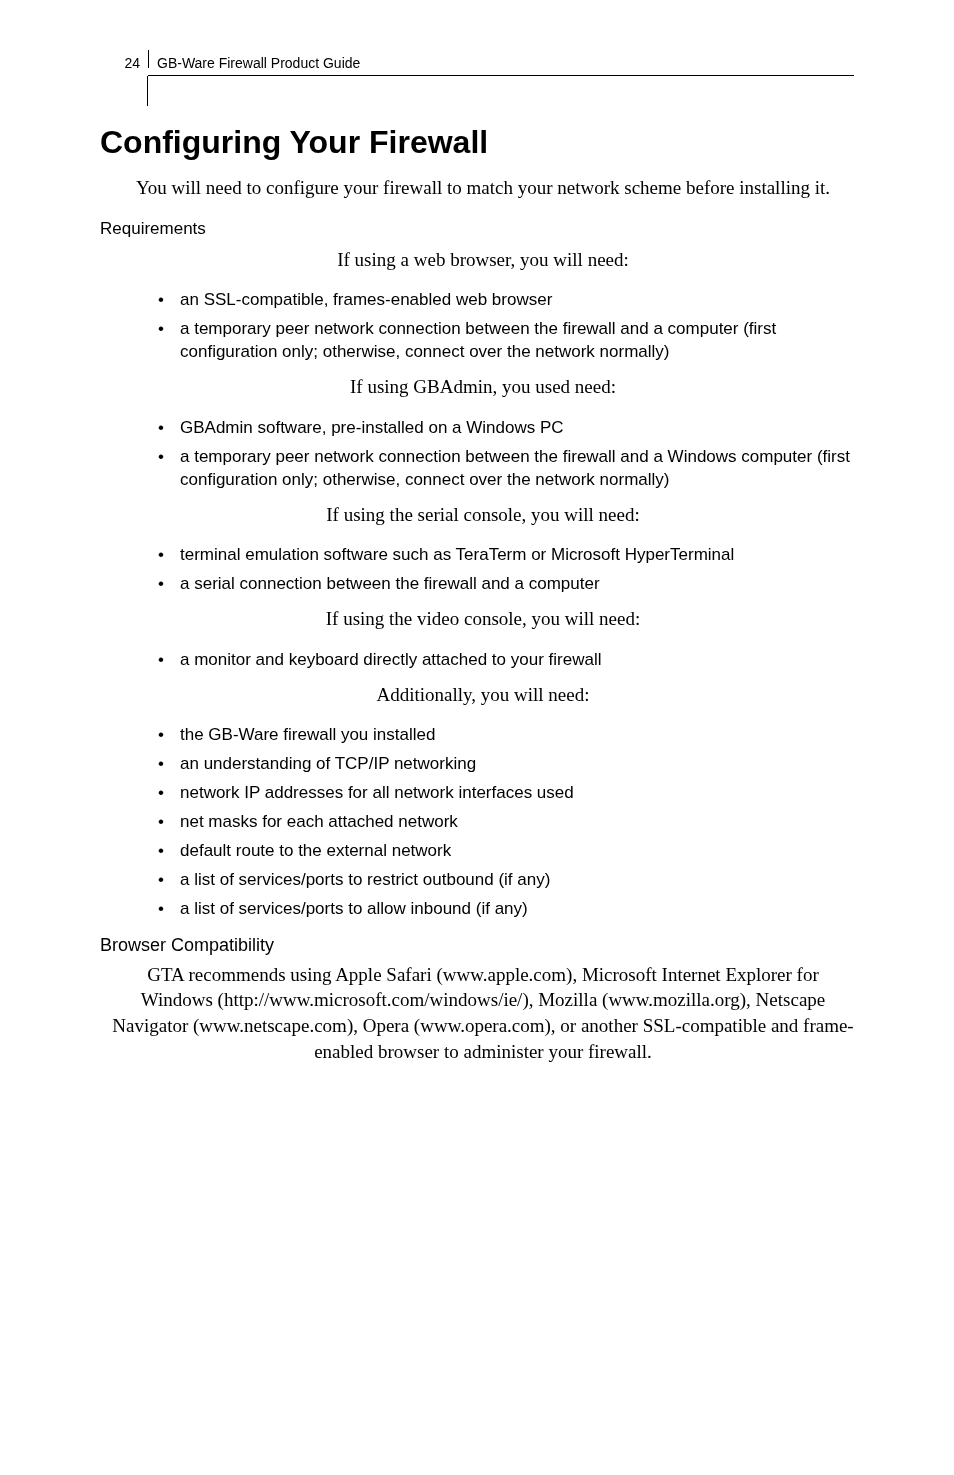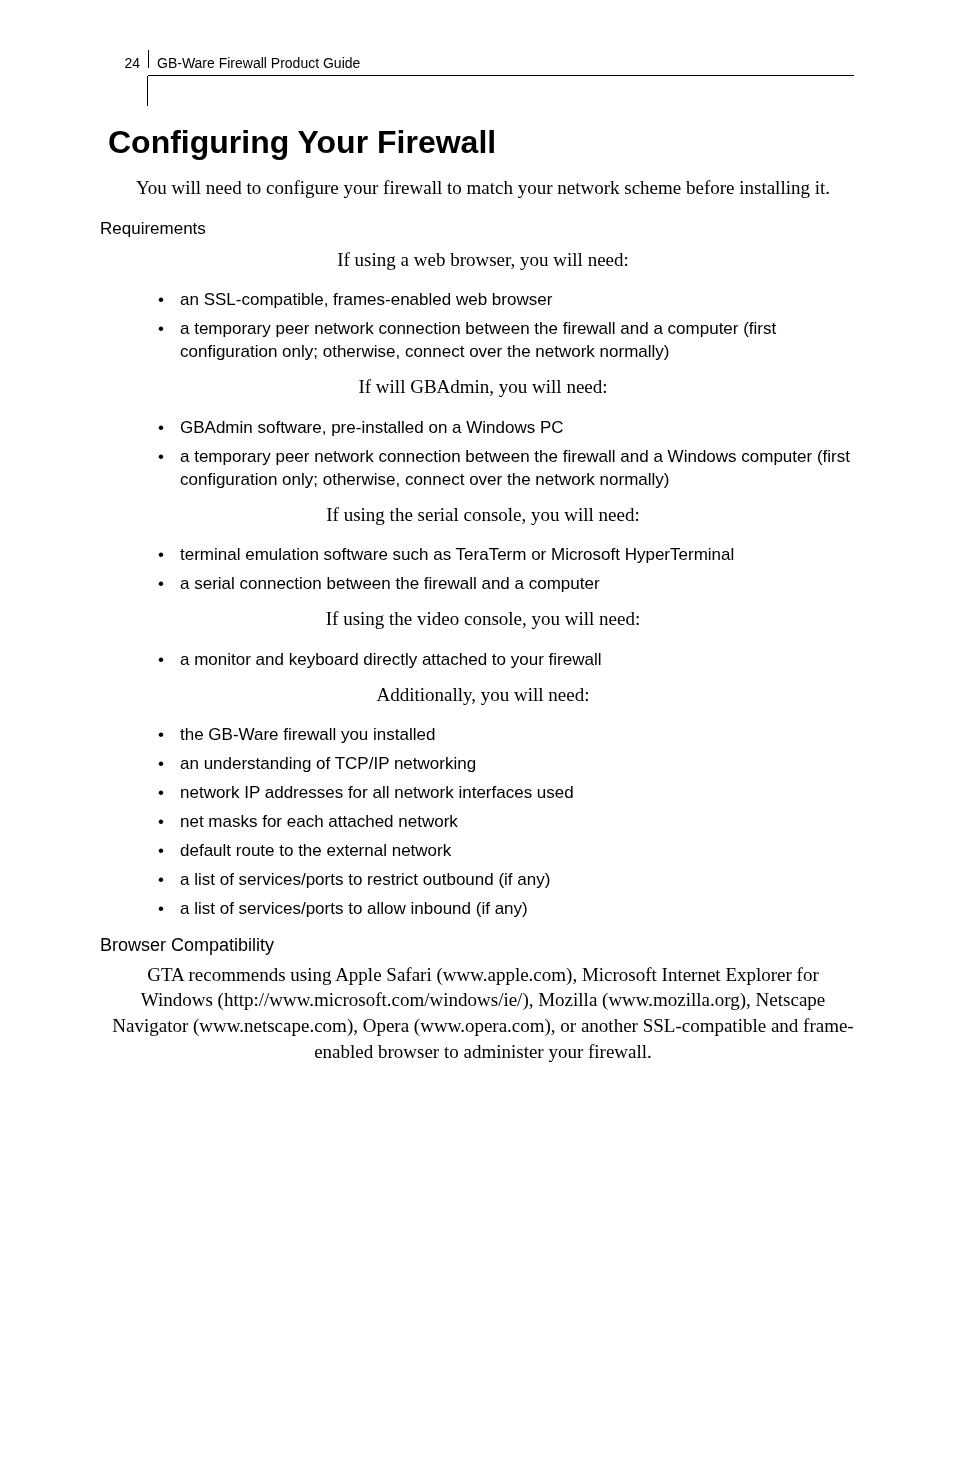--- a/index.html
+++ b/index.html
@@ -43,21 +43,21 @@
   .vrule-below {
     border-left: 1px solid #000;
     height: 30px;
     margin-left: 47px;
     margin-bottom: 18px;
   }
   h1 {
     font-family: Arial, Helvetica, sans-serif;
     font-weight: bold;
     font-size: 32px;
-    margin: 0 0 14px 8px;
+    margin: 0 0 14px 0;
   }
   h2 {
     font-family: Arial, Helvetica, sans-serif;
     font-weight: normal;
     font-size: 17px;
     margin: 18px 0 8px 0;
   }
   h3 {
     font-family: Arial, Helvetica, sans-serif;
     font-weight: normal;
@@ -108,21 +108,21 @@
   <p class="body">You will need to configure your firewall to match your network scheme before installing it.</p>
 
   <h2>Requirements</h2>
 
   <p class="body">If using a web browser, you will need:</p>
   <ul class="bullets">
     <li>an SSL-compatible, frames-enabled web browser</li>
     <li>a temporary peer network connection between the firewall and a computer (first configuration only; otherwise, connect over the network normally)</li>
   </ul>
 
-  <p class="body">If will GBAdmin, you will need:</p>
+  <p class="body">If using GBAdmin, you used need:</p>
   <ul class="bullets">
     <li>GBAdmin software, pre-installed on a Windows PC</li>
     <li>a temporary peer network connection between the firewall and a Windows computer (first configuration only; otherwise, connect over the network normally)</li>
   </ul>
 
   <p class="body">If using the serial console, you will need:</p>
   <ul class="bullets">
     <li>terminal emulation software such as TeraTerm or Microsoft HyperTerminal</li>
     <li>a serial connection between the firewall and a computer</li>
   </ul>

